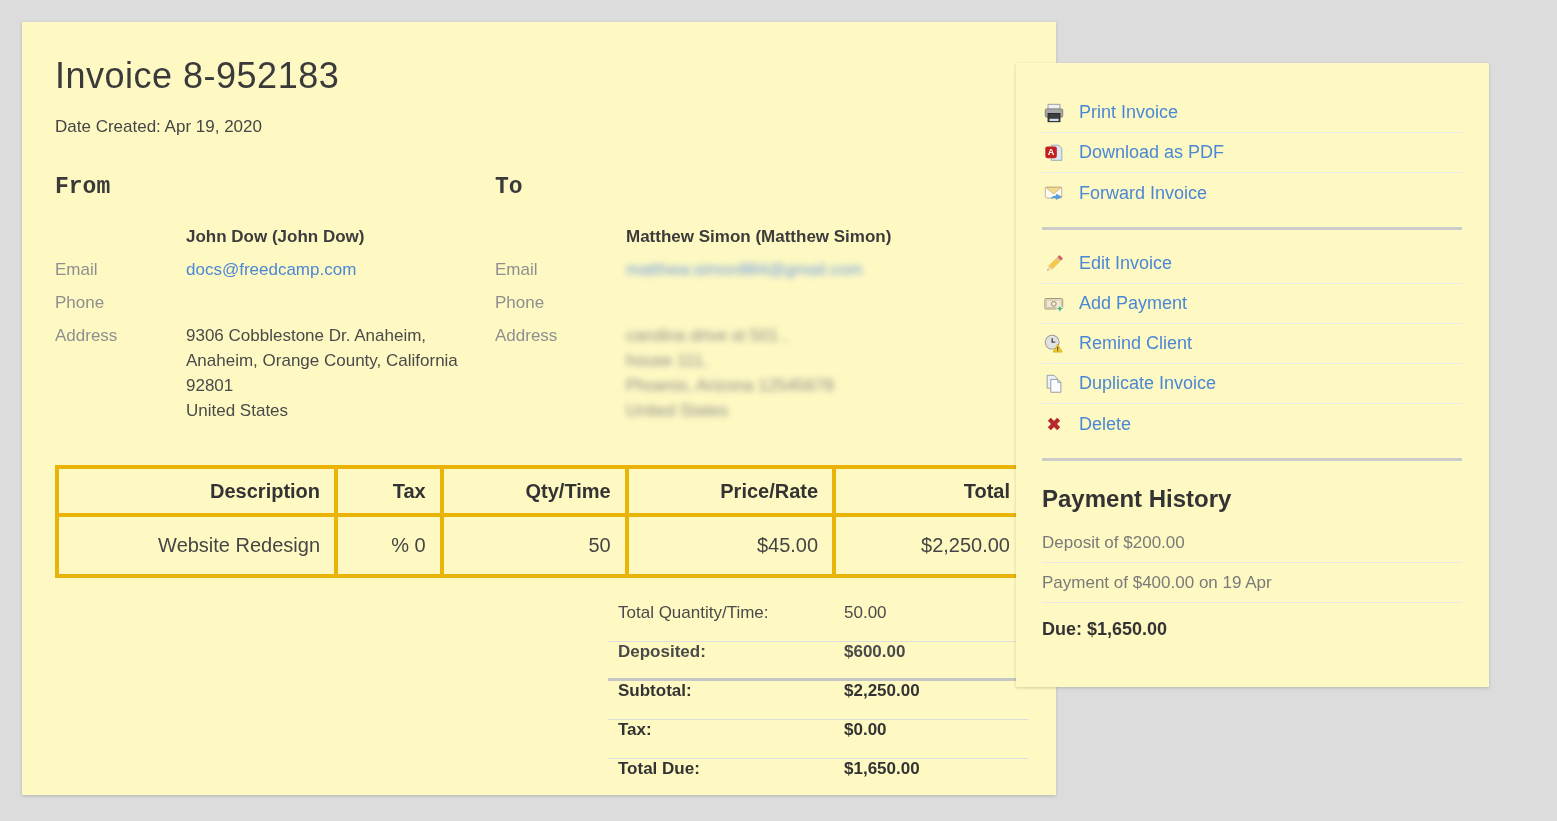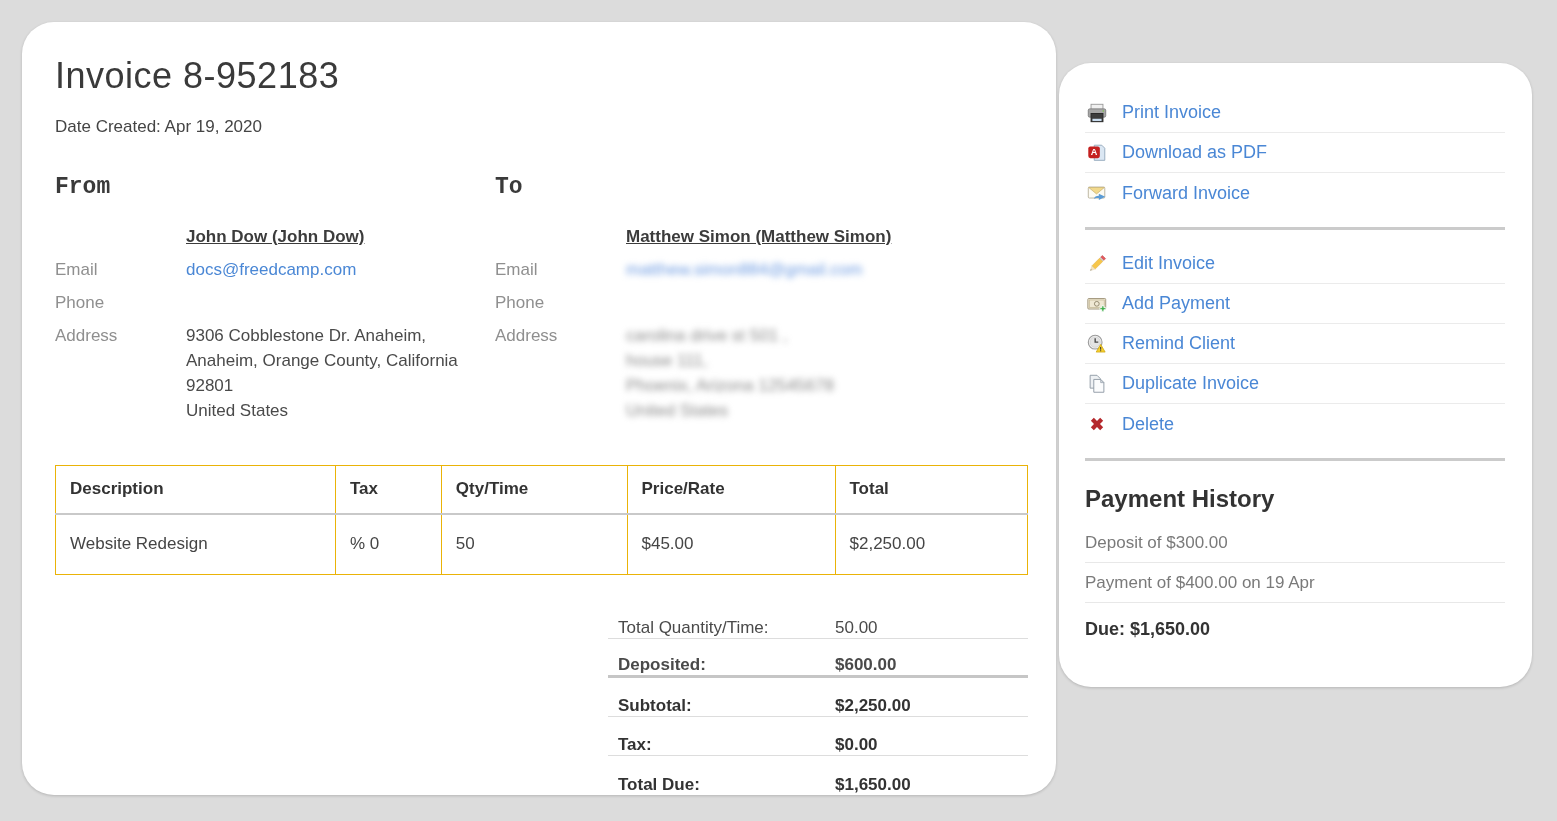--- a/index.html
+++ b/index.html
@@ -5,60 +5,59 @@
   * { box-sizing: border-box; }
   html,body { margin:0; padding:0; }
   body {
     width:1557px; height:821px;
     background:#dcdcdc;
     font-family:"Liberation Sans", sans-serif;
     position:relative;
     overflow:hidden;
   }
   .card {
-    position:absolute; background:#ffffff;
+    position:absolute; background:#fef9c3;
     box-shadow:0 1px 3px rgba(0,0,0,.18);
-    border-radius:32px;
   }
   
   .main-card {
     left:22px; top:22px; width:1034px; height:773px;
     padding:33px 28px 30px 33px;
   }
   .inv-title { margin:0; font-size:36px; font-weight:400; color:#3a3a3a; line-height:42px; letter-spacing:.5px; }
   .inv-date { margin-top:20px; font-size:17px; color:#454545; }
   .parties { display:flex; margin-top:37px; }
   .party-from { width:440px; flex-shrink:0; }
   .party-to { flex:1; }
   .party-heading { margin:0 0 24px 0; font-size:23px; font-weight:700; color:#3a3a3a;font-family:Liberation Mono, monospace; }
   .info-row { display:flex; margin-bottom:8px; font-size:17px; line-height:25px; }
   .info-label { width:131px; flex-shrink:0; color:#8f8f8f; }
   .info-value { color:#4a4a4a; }
-  .info-value.bold { font-weight:700; color:#3c3c3c;text-decoration:underline; }
+  .info-value.bold { font-weight:700; color:#3c3c3c; }
   .link { color:#4a87d5; text-decoration:none; cursor:pointer; }
   .blurred { filter:blur(3px); }
   .blur-link { color:#6d9be2; }
   .blur-text { color:#8a8a8a; }
   
   .items-table { width:100%; border-collapse:collapse; margin-top:34px; }
   .items-table th, .items-table td {
-    border:1px solid #eab308; text-align:left; padding:0 14px; font-size:17px;
+    border:4px solid #eab308; text-align:right; padding:0 14px; font-size:20px;
   }
   .items-table th { height:48px; color:#333; font-weight:700; border-bottom:2px solid #c9c9c9; }
   .items-table td { height:61px; color:#454545; font-weight:400;margin-top:28px; }
   
   .totals { width:420px; margin-left:auto; margin-top:25px; }
-  .totals-row { display:flex; align-items:flex-end; height:39px; border-bottom:1px solid #ddd; font-size:17px; color:#4a4a4a; }
+  .totals-row { display:flex; align-items:flex-start; height:39px; border-bottom:1px solid #ddd; font-size:17px; color:#4a4a4a;gap:9px; }
   .totals-row .t-label { width:227px; padding-left:10px; flex-shrink:0; }
   .totals-row.bold { font-weight:700; color:#333; }
   .totals-row.thick-bottom { border-bottom:3px solid #c6c6c6;font-weight:bold; }
   .totals-row.no-border { border-bottom:none; }
   
   .side-card {
-    left:1059px; top:63px; width:473px; height:624px;
+    left:1016px; top:63px; width:473px; height:624px;
     padding:30px 27px 0 26px;
   }
   .action-row { display:flex; align-items:center; height:40px; border-bottom:1px solid #ebebeb; cursor:pointer; }
   .action-group .action-row:last-child { border-bottom:none; }
   .action-icon { width:24px; height:22px; margin-right:13px; display:flex; align-items:center; justify-content:center; flex-shrink:0; }
   .action-label { font-size:18px; color:#4a87d5; text-decoration:none; }
   .thick-sep { height:3px; background:#cbcbcb; margin:14px 0; }
   .ph-heading { margin:24px 0 10px 0; font-size:24px; font-weight:700; color:#333; }
   .ph-row { height:40px; line-height:40px; border-bottom:1px solid #e8e8e8; font-size:17px; color:#7a7a7a; }
   .ph-due { margin-top:16px; font-size:18px; font-weight:700; color:#333; }
@@ -269,16 +268,16 @@
           <path d="M4.6 8.2l3.6-3.6 3.8 3.8 3.8-3.8 3.6 3.6-3.8 3.8 3.8 3.8-3.6 3.6-3.8-3.8-3.8 3.8-3.6-3.6 3.8-3.8z" fill="#b5282c"></path>
         </svg>
       </span>
       <a class="action-label">Delete</a>
     </div>
   </div>
 
   <div class="thick-sep"></div>
 
   <h2 class="ph-heading">Payment History</h2>
-  <div class="ph-row">Deposit of $300.00</div>
+  <div class="ph-row">Deposit of $200.00</div>
   <div class="ph-row">Payment of $400.00 on 19 Apr</div>
   <div class="ph-due">Due: $1,650.00</div>
 </div>
 
 </body></html>

